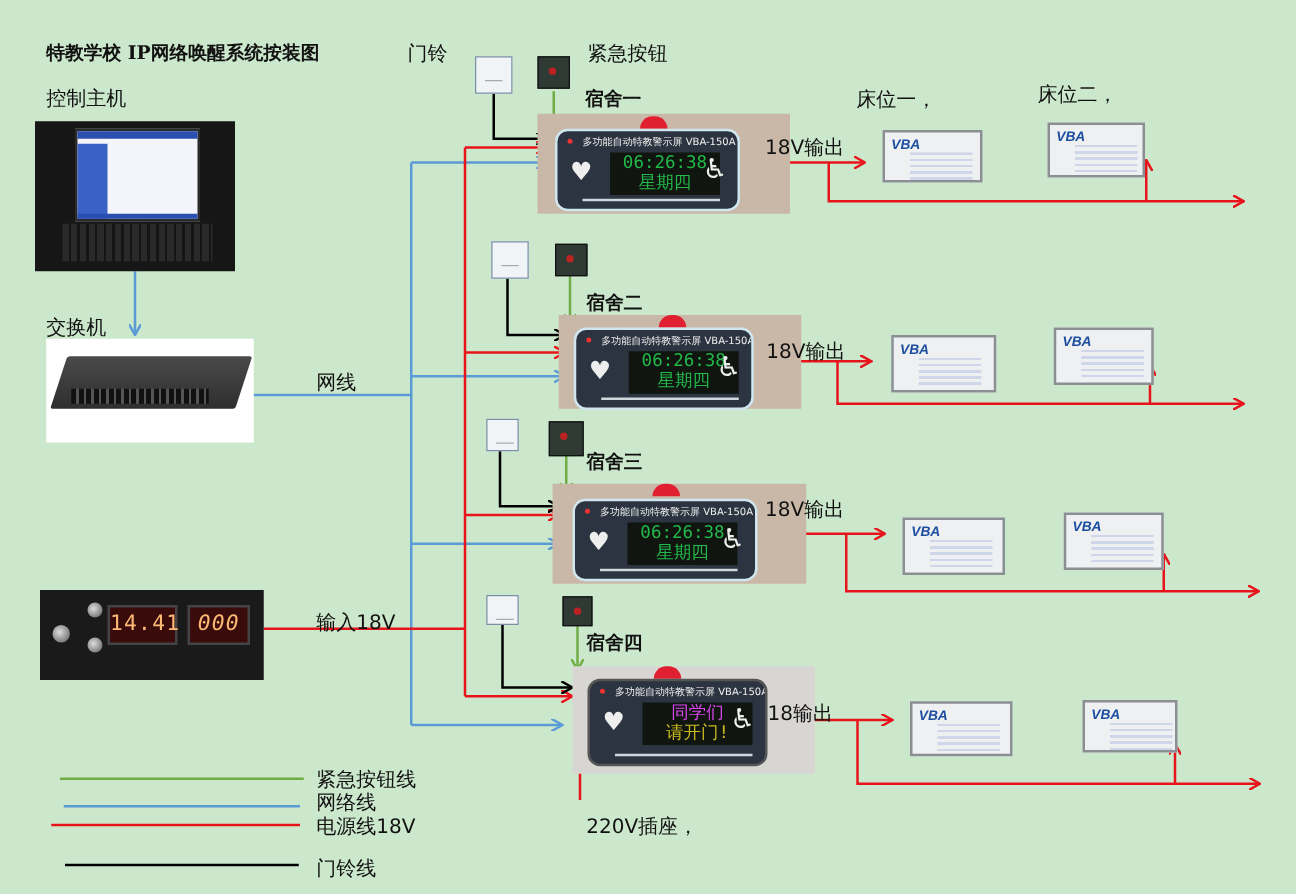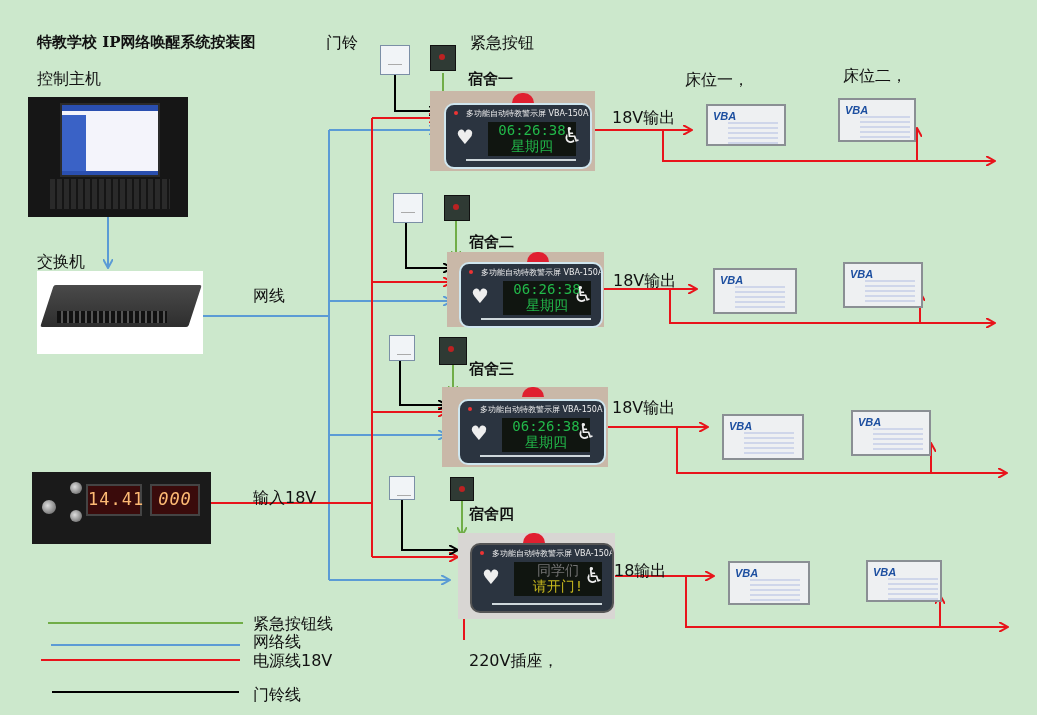--- a/index.html
+++ b/index.html
@@ -22,21 +22,21 @@
   .switchbox .ports{position:absolute;left:20px;top:40px;width:110px;height:12px;background:repeating-linear-gradient(90deg,#111 0 4px,#555 4px 6px);}
   
   .psu{background:#1a1a1a;}
   .led{position:absolute;background:#3a0b0b;border:2px solid #444;color:#fdba74;font-family:"DejaVu Sans Mono","Liberation Mono",monospace;font-size:17px;text-align:center;line-height:26px;letter-spacing:1px;}
   .knob{position:absolute;border-radius:50%;background:radial-gradient(circle at 40% 40%,#ddd,#555);}
   
   .bell{background:#f1f4f7;border:1px solid #7b8fa6;}
   .bell::after{content:"";position:absolute;left:7px;top:10px;width:14px;height:8px;border-bottom:1px solid #aaa;}
   .ebtn{background:#2f3a34;border:1px solid #111;}
   .ebtn .dot{position:absolute;left:8px;top:8px;width:6px;height:6px;border-radius:50%;background:#b22;}
-  .panel-bg{background:#c9b8a8;}
+  .panel-bg{background:#c9b8a8;padding-left:37px;}
   .panel{position:absolute;background:#2b3440;border:2px solid #cfe6ef;border-radius:10px;overflow:hidden;}
   .panel .ptitle{position:absolute;left:20px;top:3px;font-size:8px;color:#eee;white-space:nowrap;}
   .panel .pdot{position:absolute;left:8px;top:6px;width:4px;height:4px;border-radius:50%;background:#e33;}
   .panel .disp{position:absolute;left:42px;top:17px;width:88px;height:34px;background:#101510;font-family:"DejaVu Sans Mono","Liberation Mono",monospace;text-align:center;}
   .panel .l1{font-size:14px;line-height:16px;}
   .panel .l2{font-size:14px;line-height:17px;}
   .panel .hands{position:absolute;left:10px;top:20px;color:#eee;font-size:20px;}
   .panel .wheel{position:absolute;right:8px;top:18px;color:#eee;font-size:22px;}
   .panel .strip{position:absolute;left:20px;bottom:6px;width:110px;height:2px;background:#cfd8dc;}
   .beacon{position:absolute;width:22px;height:10px;border-radius:10px 10px 0 0;background:#e02030;}
@@ -120,26 +120,26 @@
     <line x1="41" y1="660" x2="240" y2="660" stroke="#e8141b"></line>
     <line x1="52" y1="692" x2="239" y2="692" stroke="#000"></line>
   </g>
 </svg>
 
 <div class="abs title" style="left:37px;top:33px;">特教学校  IP网络唤醒系统按装图</div>
 <div class="abs txt" style="left:326px;top:33px;">门铃</div>
 <div class="abs txt" style="left:470px;top:33px;">紧急按钮</div>
 <div class="abs txt" style="left:37px;top:69px;">控制主机</div>
 <div class="abs txt" style="left:37px;top:252px;">交换机</div>
-<div class="abs txt" style="left:253px;top:286px;">网线</div>
+<div class="abs txt" style="left:253px;top:296px;">网线</div>
 <div class="abs txt" style="left:37px;top:451px;margin-top:24px;">大功率供电器</div>
 <div class="abs txt" style="left:253px;top:488px;">输入18V</div>
 <div class="abs txt" style="left:469px;top:651px;">220V插座，</div>
 <div class="abs txt" style="left:685px;top:70px;">床位一，</div>
-<div class="abs txt" style="left:830px;top:66px;margin-left:13px;">床位二，</div>
+<div class="abs txt" style="left:830px;top:66px;">床位二，</div>
 
 <div class="abs laptop" style="left:28px;top:97px;width:160px;height:120px;">
   <div class="screen">
       <div class="bar"></div>
       <div class="side"></div>
       <div class="task"></div>
     </div>
   <div class="kbd"></div>
 </div>
 
@@ -224,21 +224,21 @@
     <div class="dot"></div>
   </div>
 <div class="abs bold" style="left:469px;top:505px;">宿舍四</div>
 <div class="abs panel-bg" style="left:458px;top:533px;width:157px;height:86px;background:#d8d6d3;">
   <div class="beacon" style="left:65px;top:0;"></div>
   <div class="panel" style="left:12px;top:10px;width:140px;height:66px;border-color:#555;">
     <div class="pdot"></div>
     <div class="ptitle">多功能自动特教警示屏 VBA-150A</div>
     <div class="hands">♥</div>
     <div class="disp">
-        <div class="l1" style="color:#737373">同学们</div>
+        <div class="l1" style="color:#d946ef">同学们</div>
         <div class="l2" style="color:#c7b81e">请开门!</div>
       </div>
     <div class="wheel">♿</div>
     <div class="strip"></div>
   </div>
 </div>
 <div class="abs txt" style="left:614px;top:561px;">18输出</div>
 
 <div class="abs unit" style="left:706px;top:104px;width:76px;height:38px;">
     <div class="vba">VBA</div>

